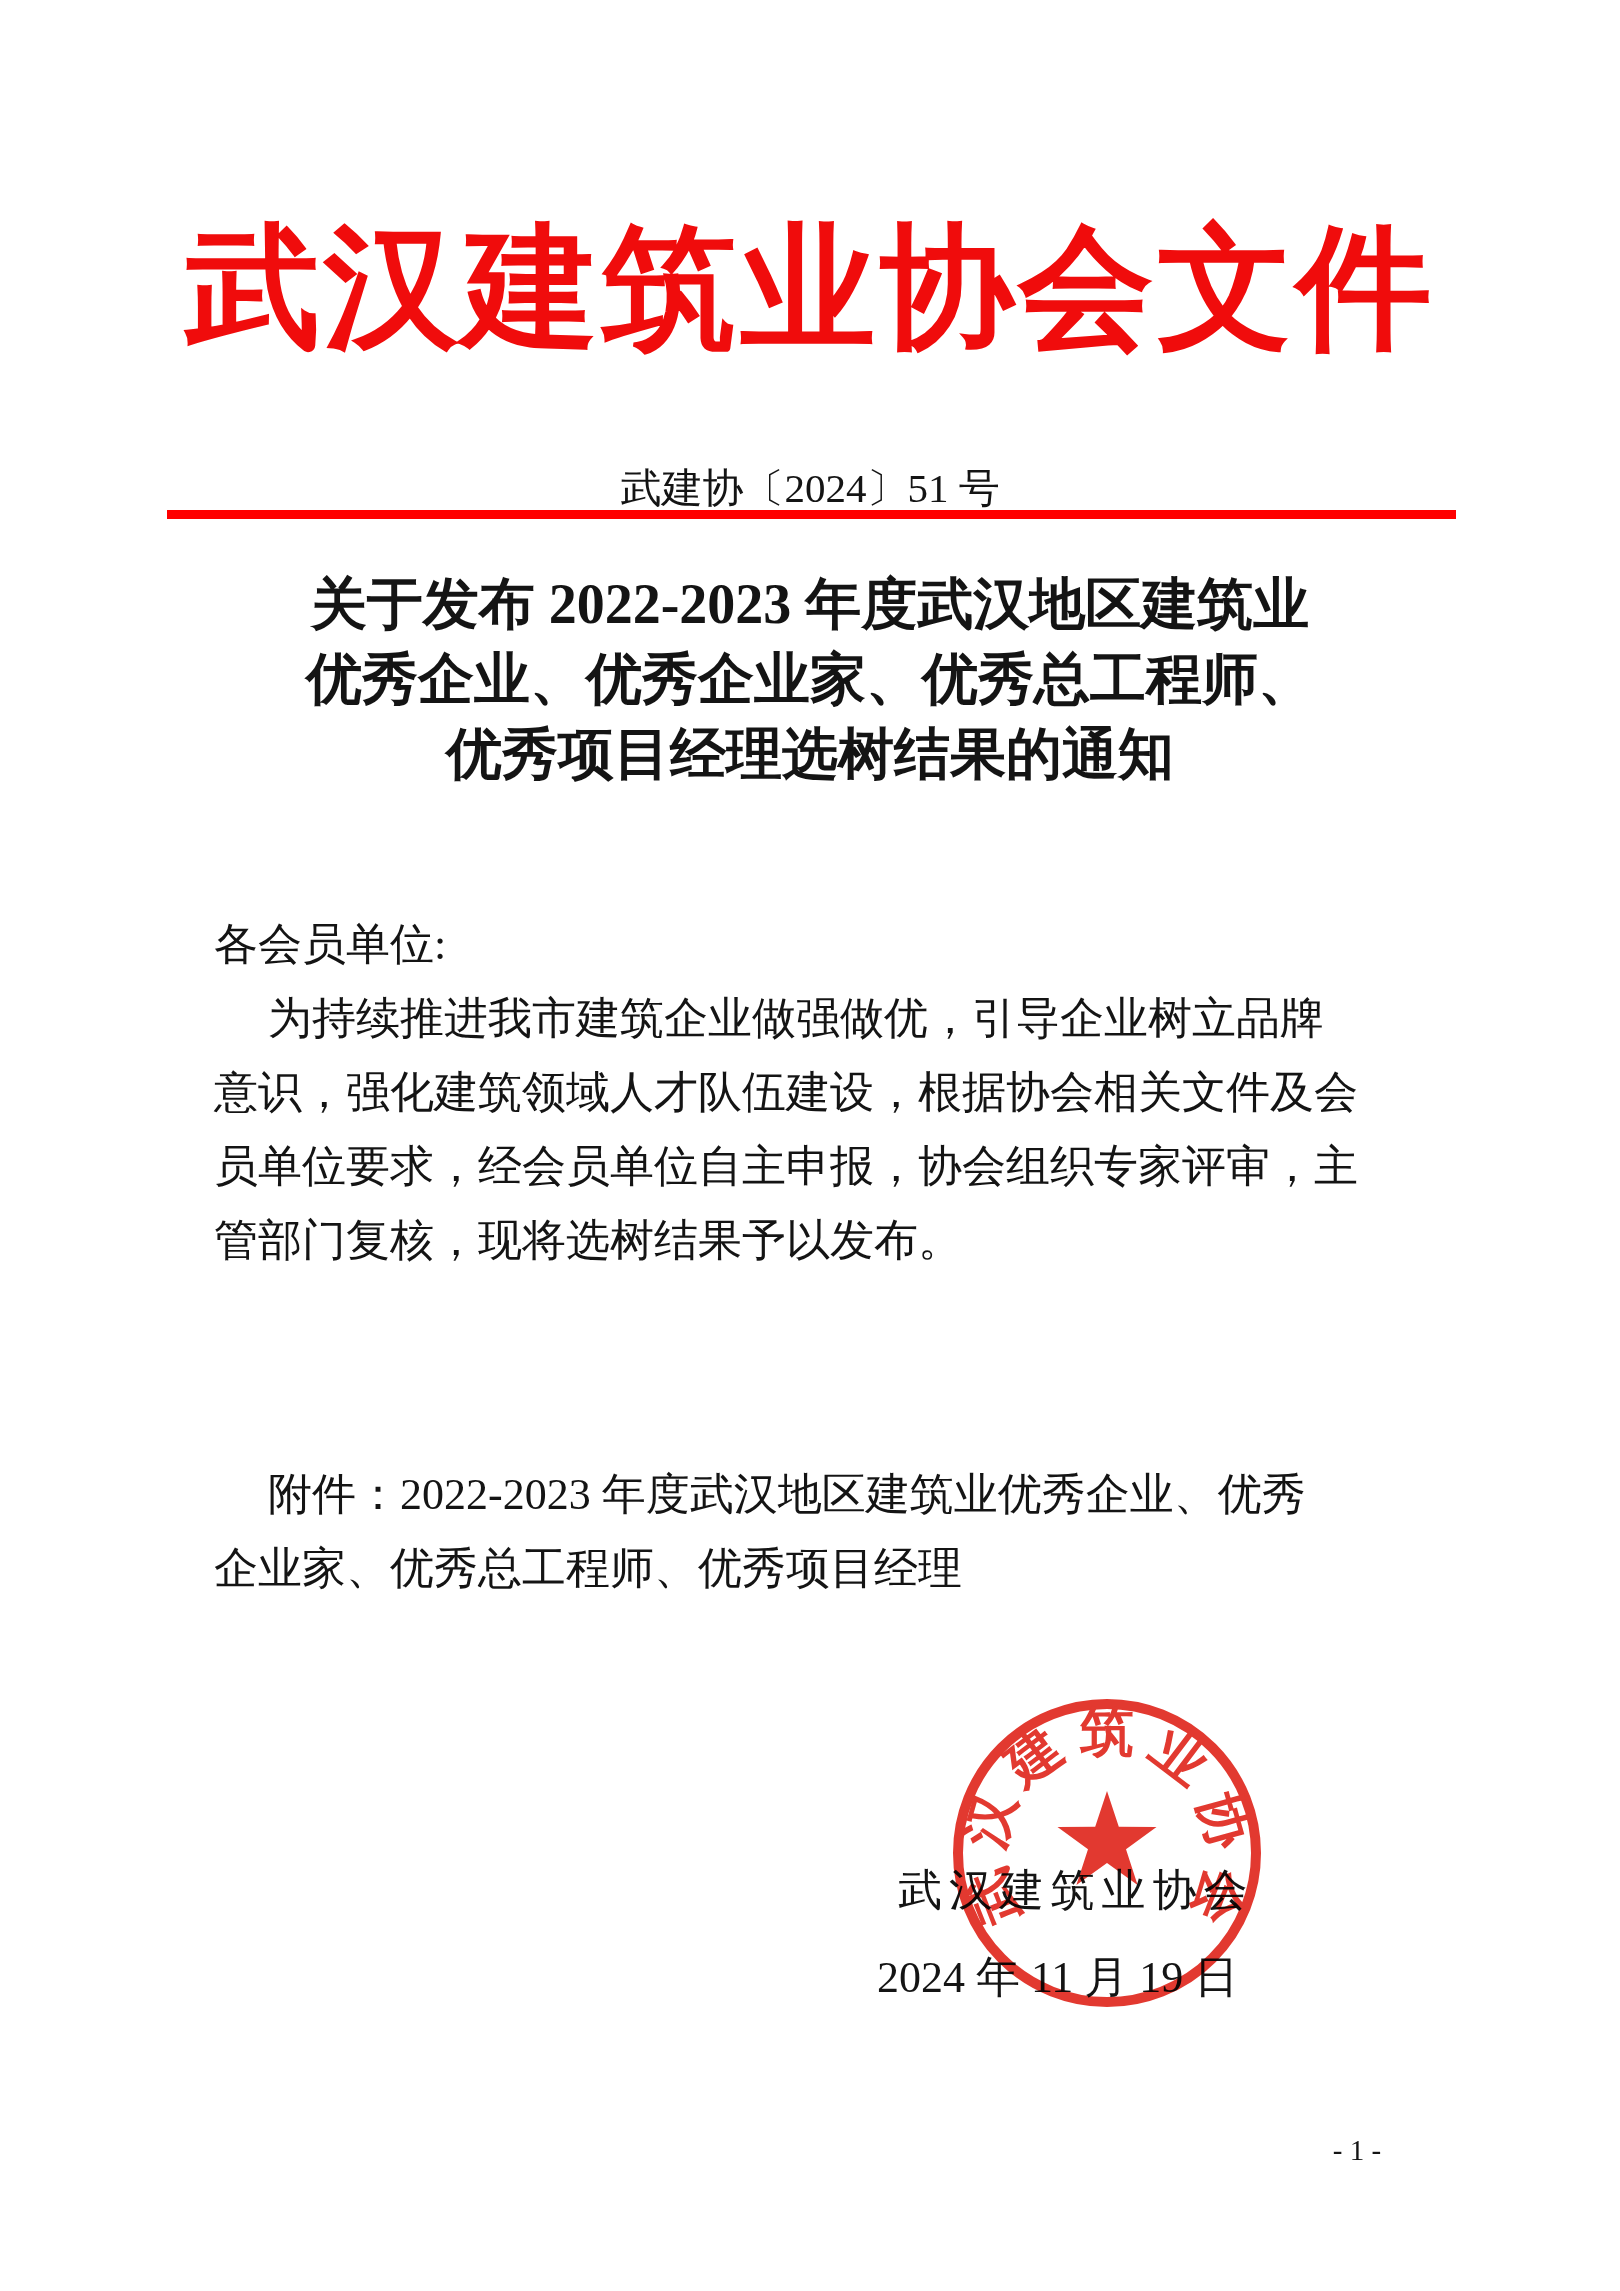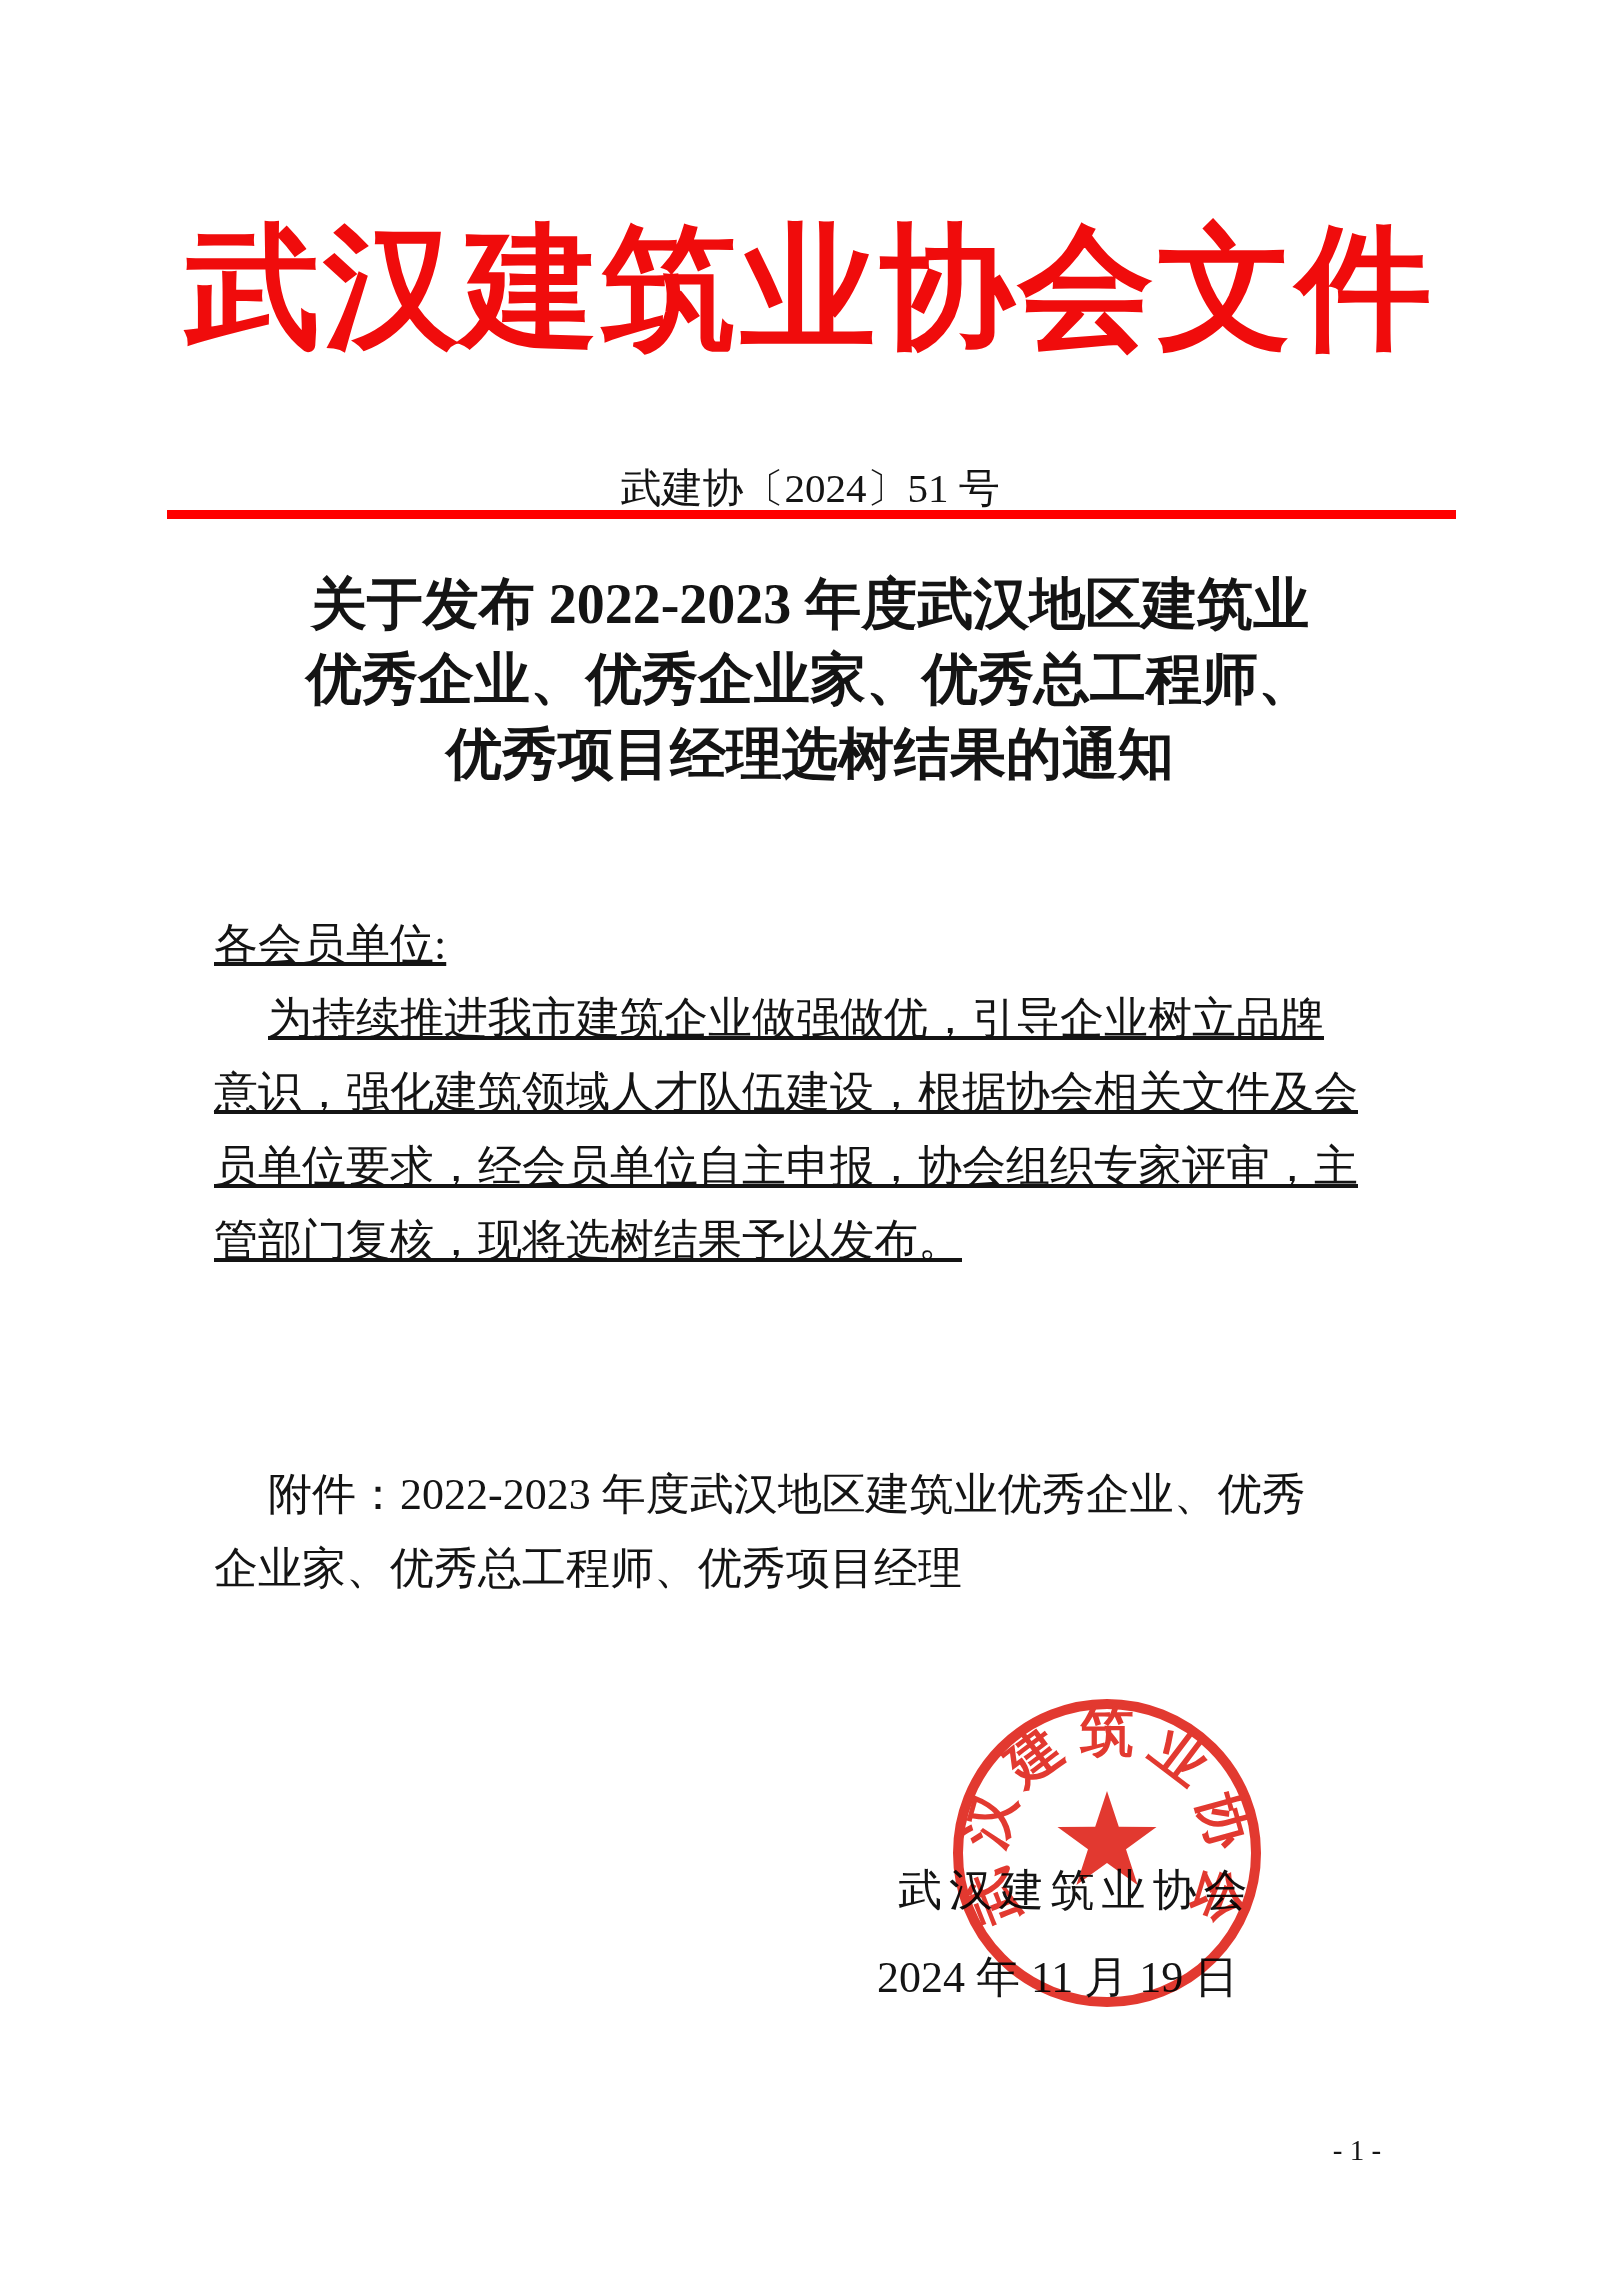--- a/index.html
+++ b/index.html
@@ -26,21 +26,21 @@
   .red-rule{
     position:absolute;top:510px;left:167px;width:1289px;height:8.8px;
     background:var(--line_red);
   }
   .subject{
     position:absolute;top:567px;left:0;width:100%;text-align:center;
     font-size:56px;font-weight:700;line-height:75px;white-space:nowrap;
   }
   .body-block{
     position:absolute;top:908px;left:214px;width:1225px;
-    font-size:44px;line-height:74px;text-decoration:underline;
+    font-size:44px;line-height:74px;
   }
   .body-line{white-space:nowrap;}
   .indent{padding-left:54px;}
   .attachment{
     position:absolute;top:1458px;left:214px;width:1225px;
     font-size:44px;line-height:74px;
   }
   .signature{
     position:absolute;top:1861px;left:898px;
     font-size:44px;letter-spacing:6.9px;white-space:nowrap;line-height:59px;

